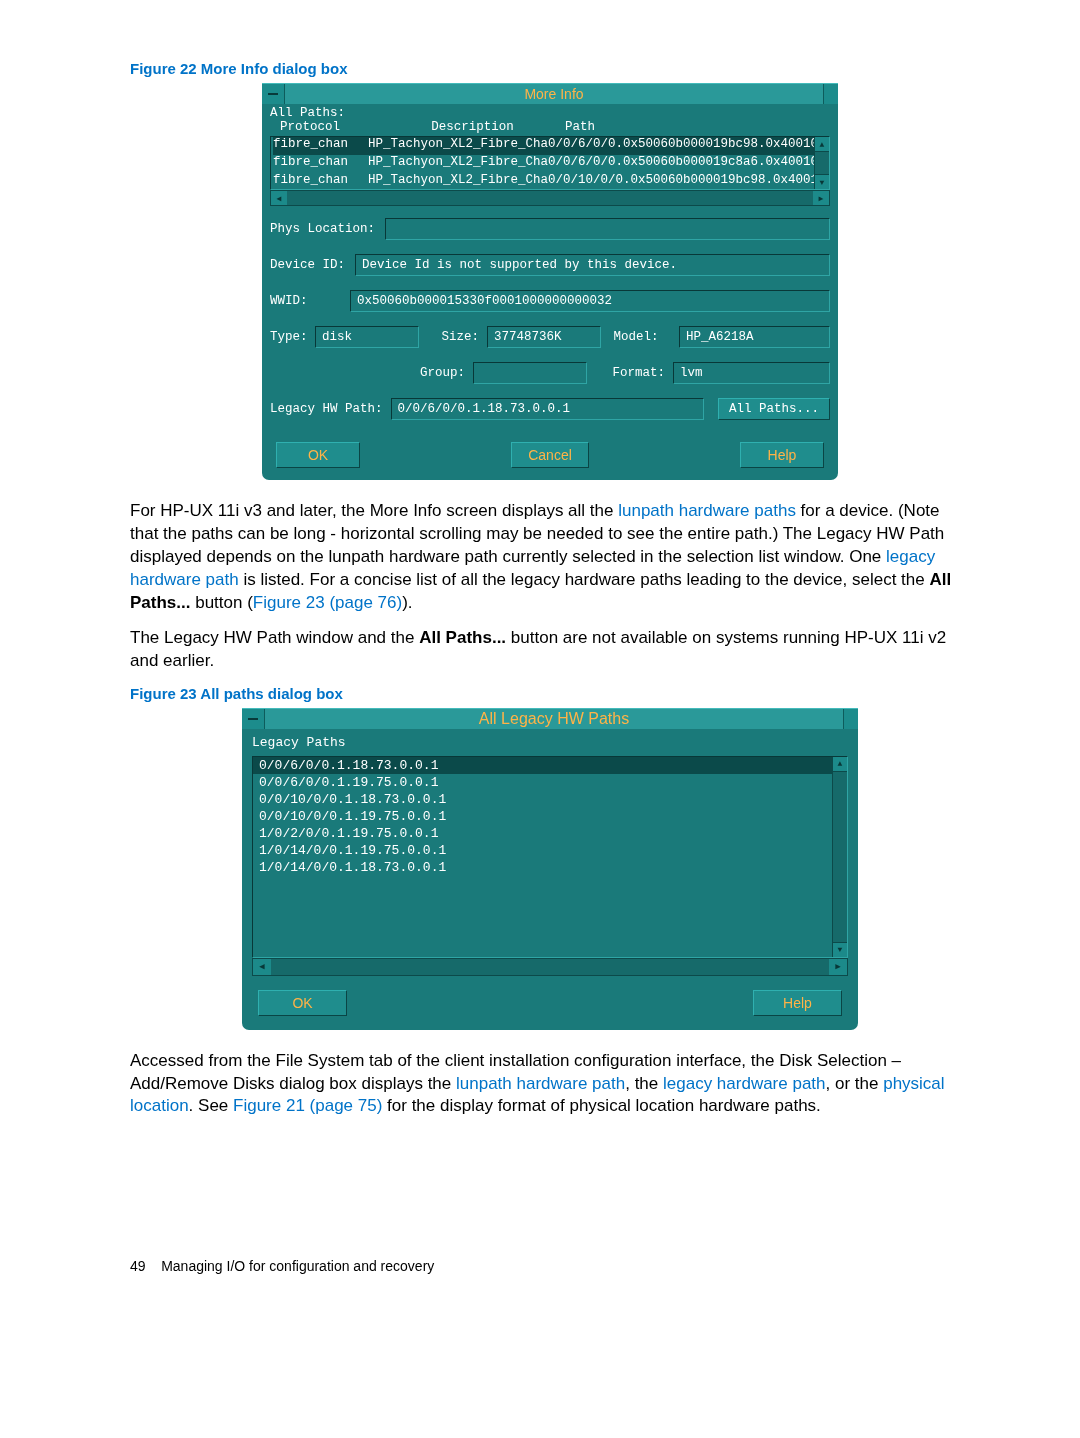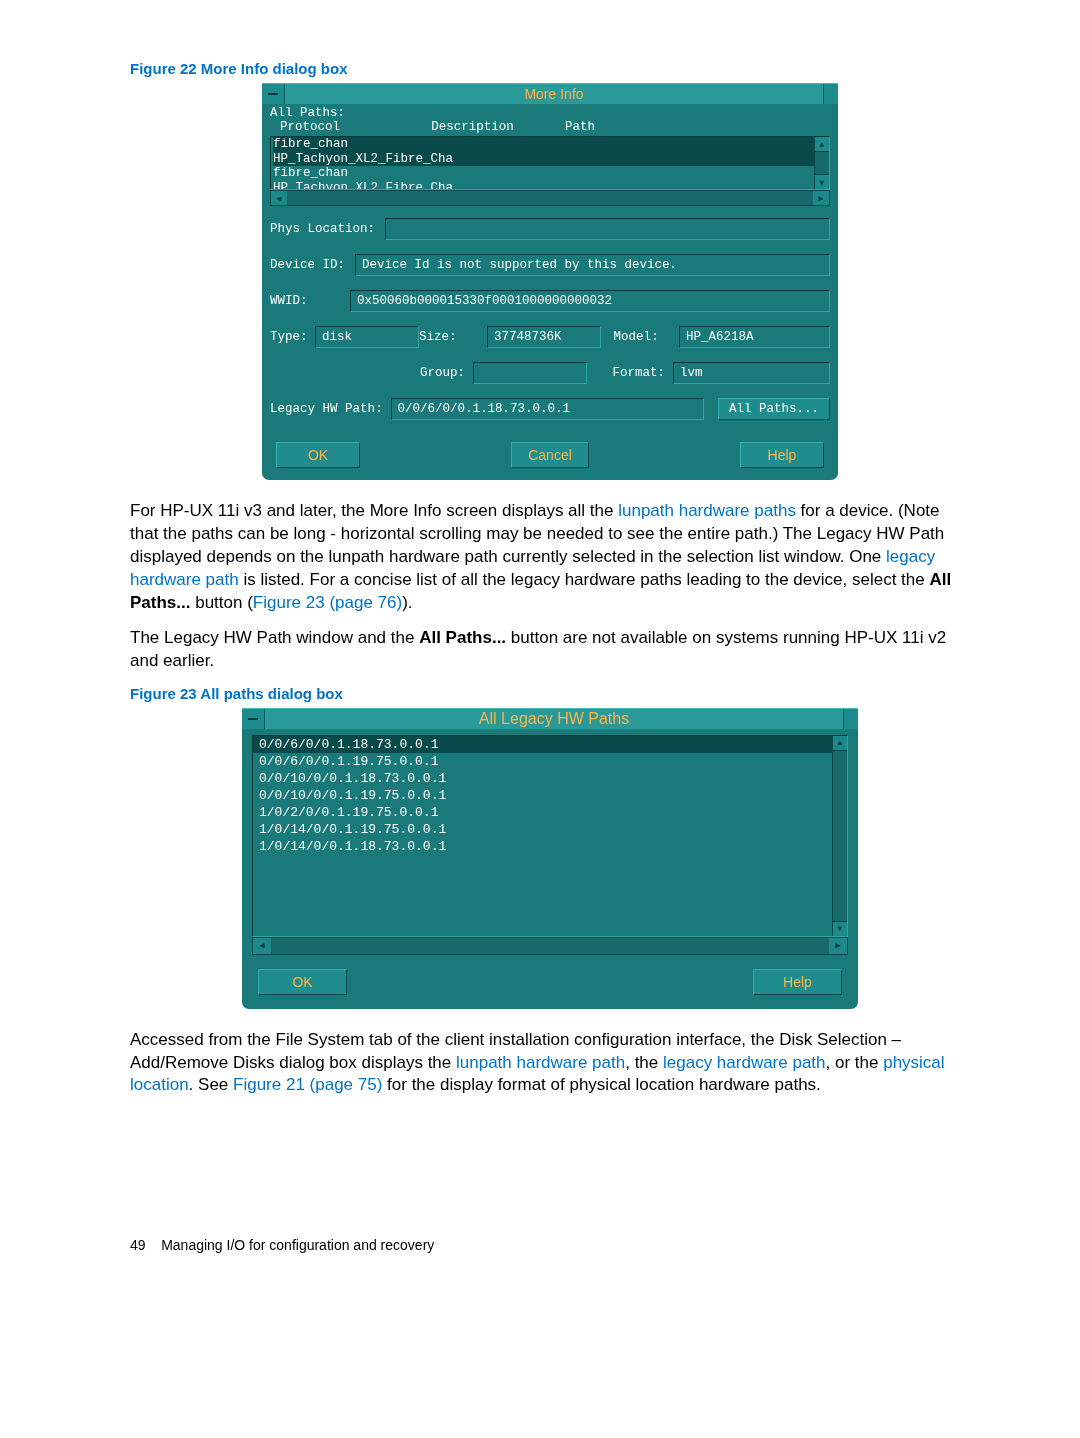--- a/index.html
+++ b/index.html
@@ -91,23 +91,22 @@
     border-bottom-color: #2fa5a5;
     border-right-color: #2fa5a5;
     position: relative;
     overflow: hidden;
   }
   .listbox.more-rows { height: 52px; }
   .listbox-inner { padding: 0 2px; }
   .lrow {
     display: flex;
     white-space: nowrap;
-    height: 29px;
+    height: 18px;
     line-height: 15px;
-    flex-direction: column;
   }
   .lrow.selected { background: #0b4a4a; }
   .lcol1 { width: 95px; overflow: hidden; }
   .lcol2 { width: 180px; overflow: hidden; }
   .lcol3 { flex: 1; overflow: hidden; }
   .vscroll {
     position: absolute;
     right: 0; top: 0; bottom: 0; width: 14px;
     background: #166a6a;
     border-left: 1px solid #0c4a4a;
@@ -299,21 +298,21 @@
         <span style="width:10px"></span>
         <div class="fieldbox" style="flex:1">Device Id is not supported by this device.</div>
       </div>
       <div class="frow">
         <span class="lbl" style="width:80px">WWID:</span>
         <div class="fieldbox" style="flex:1">0x50060b000015330f0001000000000032</div>
       </div>
       <div class="frow">
         <span class="lbl" style="width:45px">Type:</span>
         <div class="fieldbox" style="width:90px">disk</div>
-        <span class="lbl" style="width:60px;">Size:</span>
+        <span class="lbl" style="width:60px;text-align:right">Size:</span>
         <span style="width:8px"></span>
         <div class="fieldbox" style="width:100px">37748736K</div>
         <span class="lbl" style="width:70px;text-align:center">Model:</span>
         <span style="width:8px"></span>
         <div class="fieldbox" style="flex:1">HP_A6218A</div>
       </div>
       <div class="frow">
         <span style="width:150px"></span>
         <span class="lbl">Group:</span>
         <span style="width:8px"></span>
@@ -349,20 +348,21 @@
   <div class="fig-caption">Figure 23 All paths dialog box</div>
 
   <div class="dialog all-paths">
     <div class="titlebar">
       <div class="titlebar-icon">
           <span></span>
         </div>
       <div class="titlebar-title" style="font-size:16px">All Legacy HW Paths</div>
       <div class="titlebar-dot"></div>
     </div>
+    <div style="padding:6px 10px 0 10px">Legacy Paths</div>
     <div class="ap-list">
       <div>
         <div class="item selected">0/0/6/0/0.1.18.73.0.0.1</div>
         <div class="item">0/0/6/0/0.1.19.75.0.0.1</div>
         <div class="item">0/0/10/0/0.1.18.73.0.0.1</div>
         <div class="item">0/0/10/0/0.1.19.75.0.0.1</div>
         <div class="item">1/0/2/0/0.1.19.75.0.0.1</div>
         <div class="item">1/0/14/0/0.1.19.75.0.0.1</div>
         <div class="item">1/0/14/0/0.1.18.73.0.0.1</div>
       </div>

